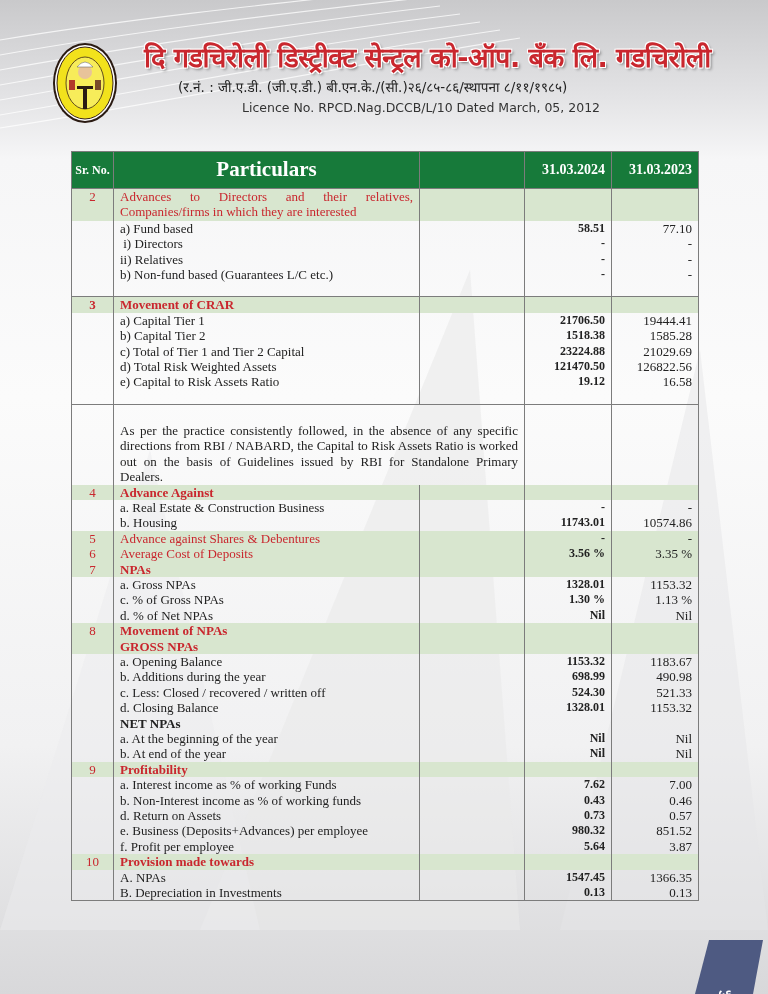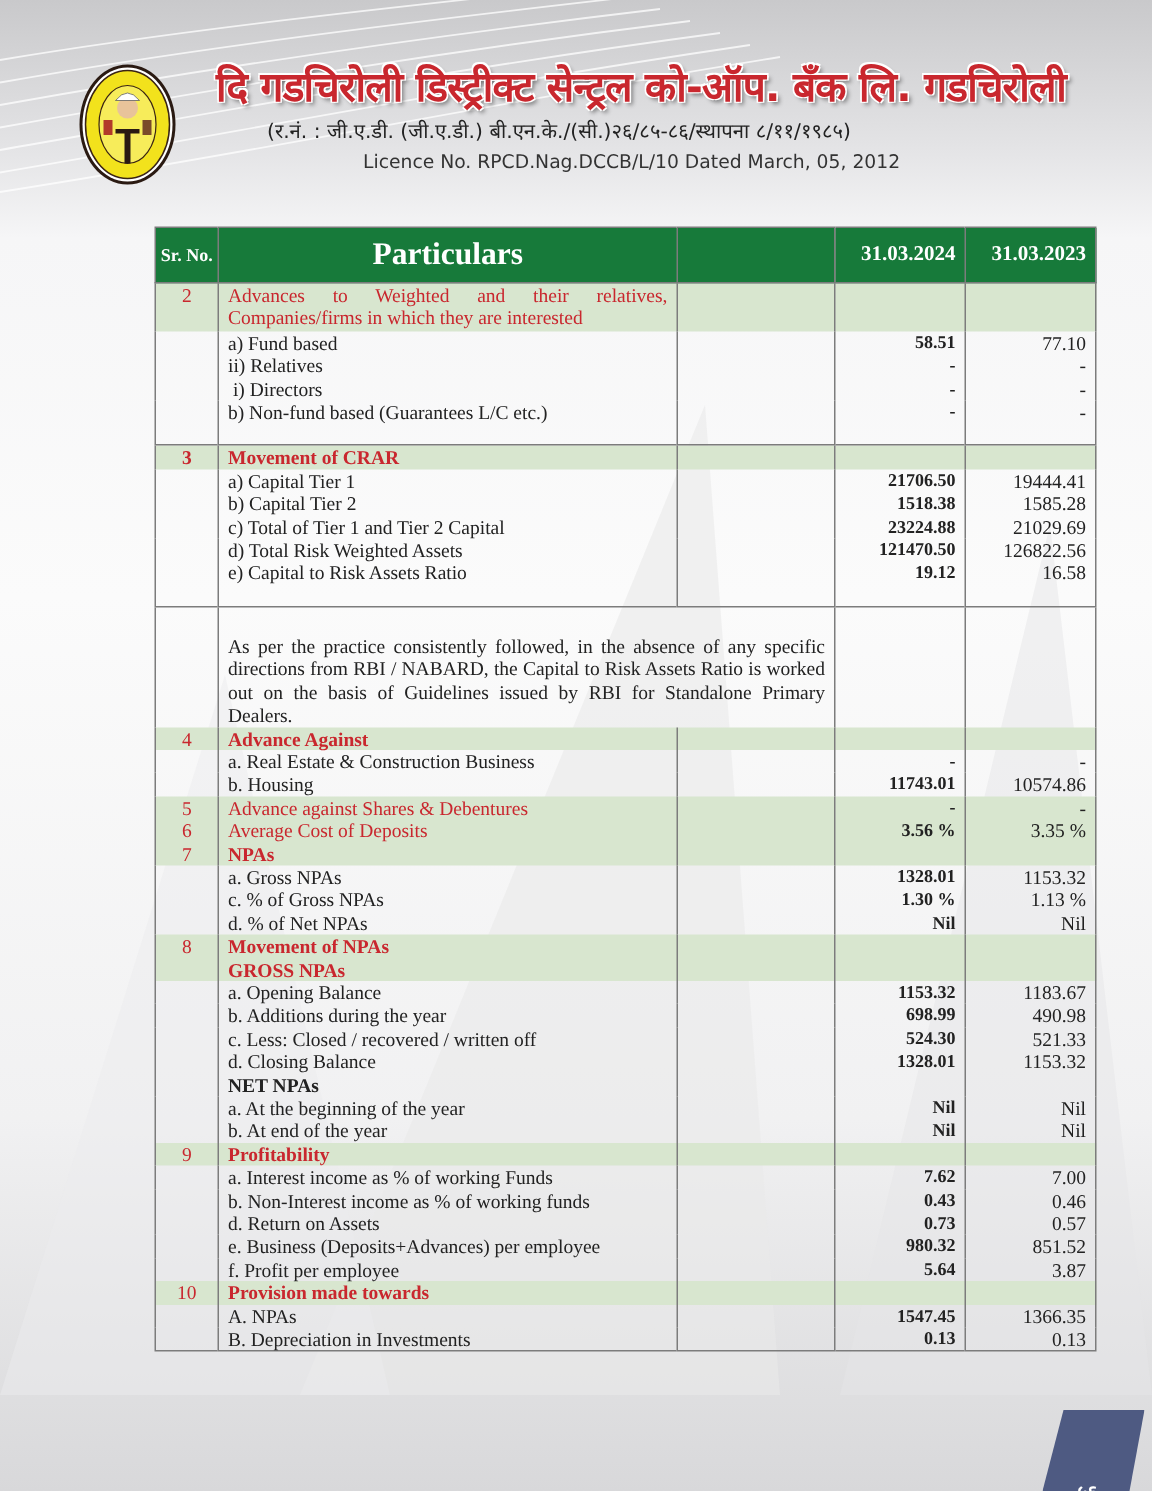--- a/index.html
+++ b/index.html
@@ -29,21 +29,20 @@
     position: absolute; left: 242px; top: 100px;
     font-family: "DejaVu Sans", sans-serif; font-size: 12.5px; color: #333;
     white-space: nowrap;
   }
 
   
   .tbl {
     position: absolute; left: 71px; top: 151px; width: 627px;
     border-collapse: collapse; table-layout: fixed;
     border: 1px solid #7c7c7c;
-    margin-left: 32px;
   }
   .tbl col.c-sr { width: 42px; }
   .tbl col.c-part { width: 306px; }
   .tbl col.c-blank { width: 105px; }
   .tbl col.c-y1 { width: 87px; }
   .tbl col.c-y2 { width: 87px; }
   .tbl td, .tbl th {
     border-left: 1px solid #7c7c7c; border-right: 1px solid #7c7c7c;
     padding: 0 6px; font-size: 13px; line-height: 15.4px; color: #222;
     vertical-align: top;
@@ -125,42 +124,42 @@
       <th class="part">Particulars</th>
       <th></th>
       <th class="yr">31.03.2024</th>
       <th class="yr">31.03.2023</th>
     </tr>
   </thead>
   <tbody>
 
     <tr class="sec">
       <td class="sr">2</td>
-      <td class="red just" style="padding-bottom:1px;">Advances to Weighted and their relatives, Companies/firms in which they are interested</td>
+      <td class="red just" style="padding-bottom:1px;">Advances to Directors and their relatives, Companies/firms in which they are interested</td>
       <td></td>
         <td></td>
         <td></td>
     </tr>
     <tr>
         <td></td>
         <td>a) Fund based</td>
         <td></td>
         <td class="num y1">58.51</td>
         <td class="num y2">77.10</td>
       </tr>
     <tr>
         <td></td>
-        <td>ii) Relatives</td>
+        <td style="white-space:pre"> i) Directors</td>
         <td></td>
         <td class="num y1">-</td>
         <td class="num y2">-</td>
       </tr>
     <tr>
         <td></td>
-        <td style="white-space:pre"> i) Directors</td>
+        <td>ii) Relatives</td>
         <td></td>
         <td class="num y1">-</td>
         <td class="num y2">-</td>
       </tr>
     <tr>
         <td></td>
         <td>b) Non-fund based (Guarantees L/C etc.)</td>
         <td></td>
         <td class="num y1">-</td>
         <td class="num y2">-</td>

